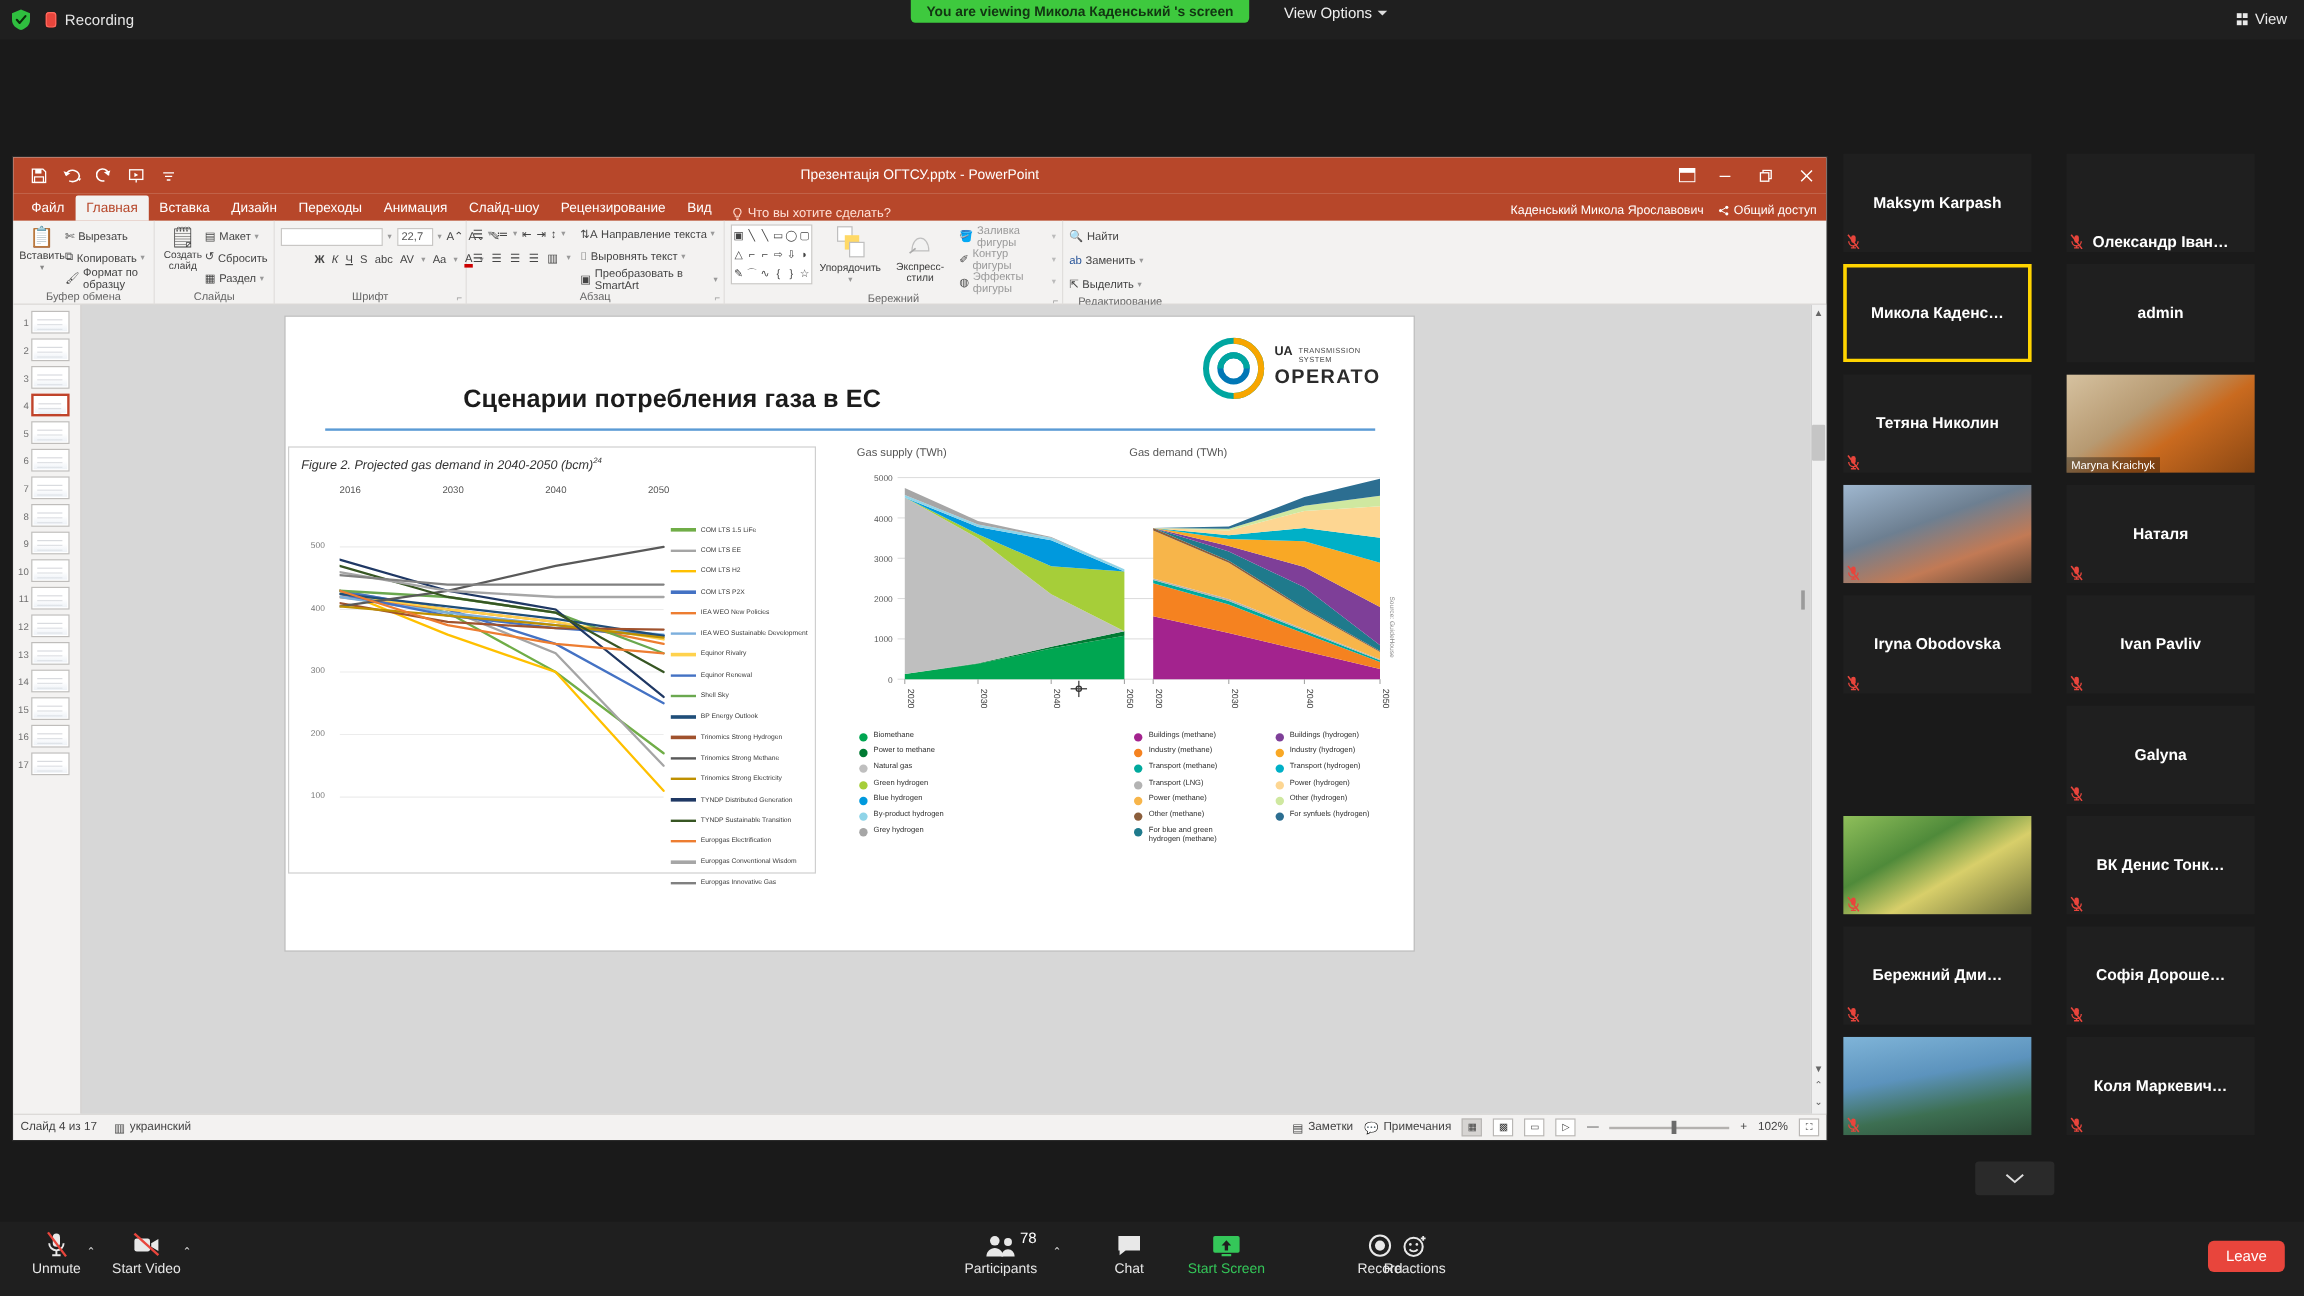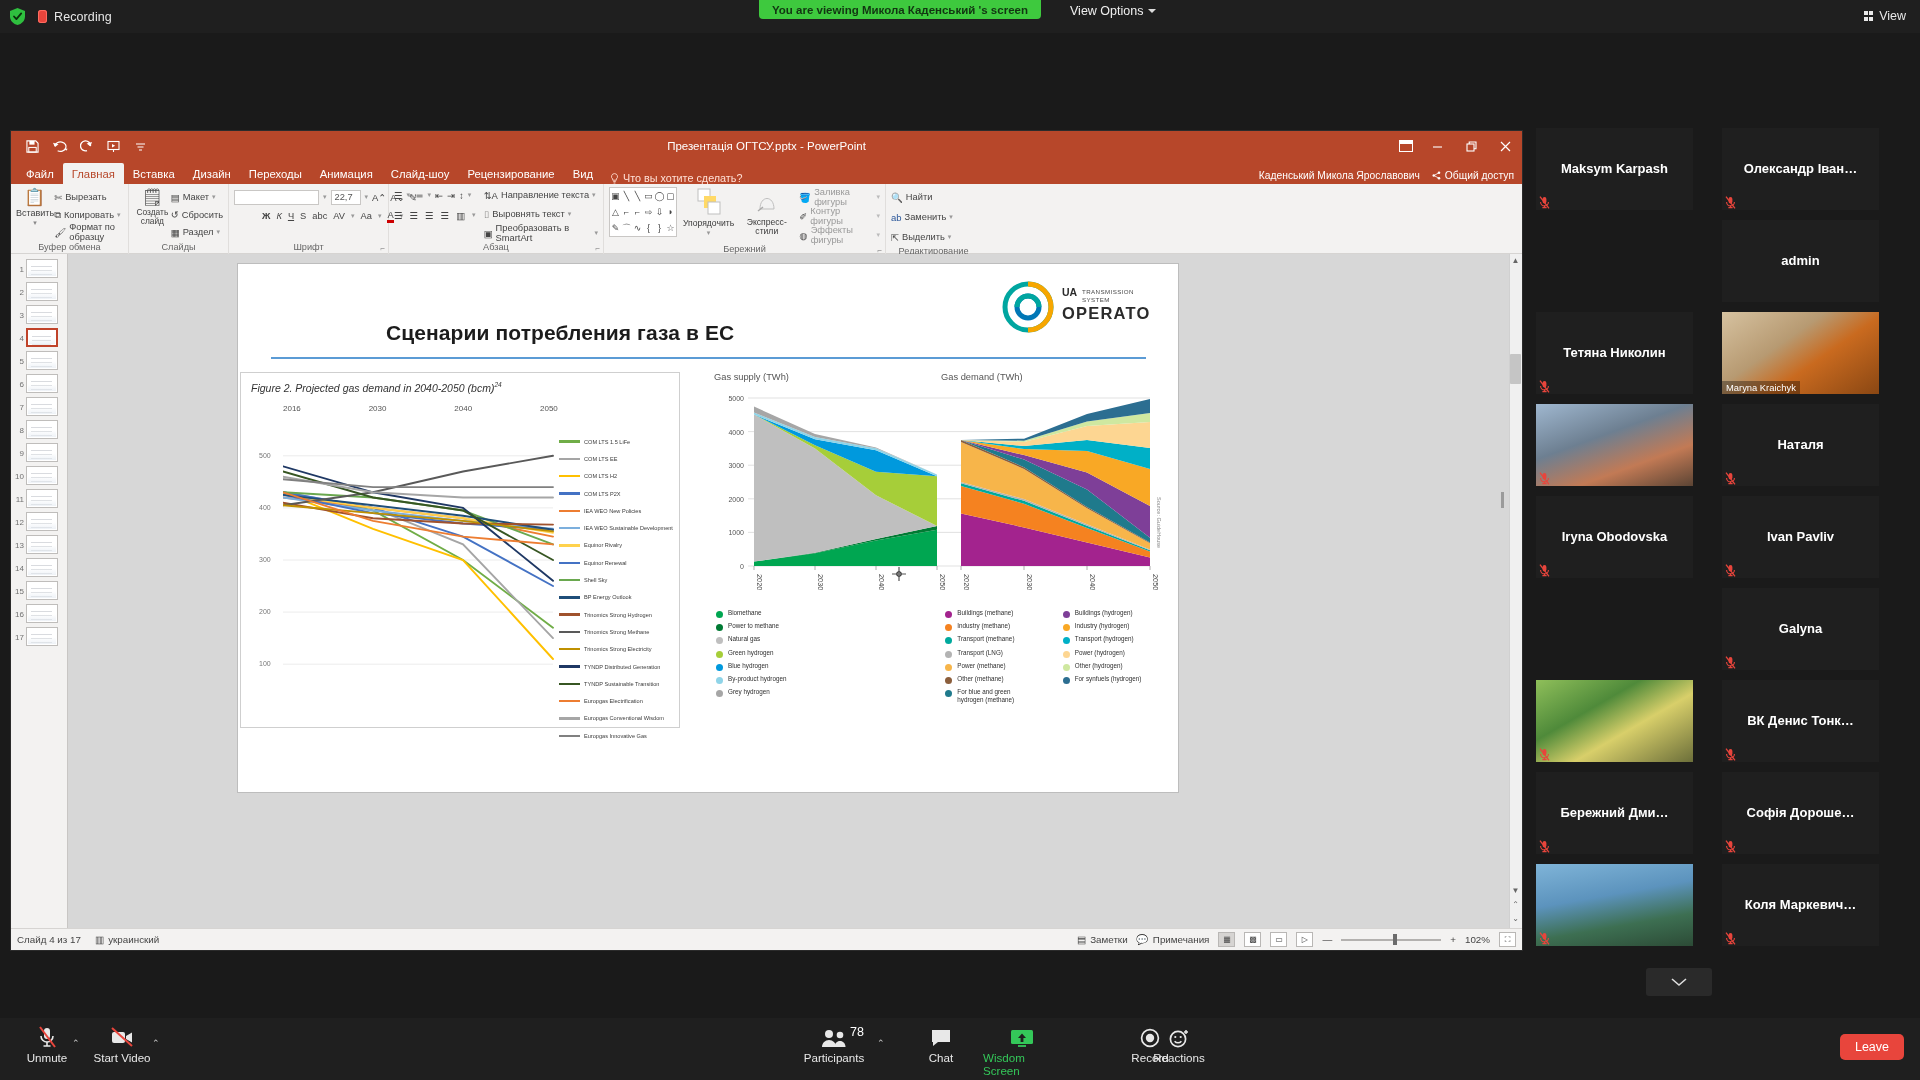--- a/index.html
+++ b/index.html
@@ -1071,28 +1071,31 @@
   <div class="grid" id="grid">
       <div class="tile" style="left: 0px; top: 0px;">
         <div class="tile-name">Maksym Karpash</div>
         <div class="mute-ico"><svg width="11" height="13" viewBox="0 0 11 13">
             <rect x="3.6" y="1" width="3.8" height="6.4" rx="1.9" fill="#e8453c"></rect>
             <path d="M1.6 6a3.9 3.9 0 0 0 7.8 0" stroke="#e8453c" stroke-width="1.1" fill="none"></path>
             <path d="M5.5 9.6v2M3.4 11.6h4.2" stroke="#e8453c" stroke-width="1.1"></path>
             <path d="M1 0.6 L10 12.4" stroke="#e8453c" stroke-width="1.3"></path>
           </svg></div>
       </div>
-      <div class="tile" style="left: 186px; top: 0px;">
+      <div class="tile" style="left: 186px; top: 0px; align-items: flex-end;">
         <div class="tile-name">Олександр Іван…</div>
         <div class="mute-ico"><svg width="11" height="13" viewBox="0 0 11 13">
             <rect x="3.6" y="1" width="3.8" height="6.4" rx="1.9" fill="#e8453c"></rect>
             <path d="M1.6 6a3.9 3.9 0 0 0 7.8 0" stroke="#e8453c" stroke-width="1.1" fill="none"></path>
             <path d="M5.5 9.6v2M3.4 11.6h4.2" stroke="#e8453c" stroke-width="1.1"></path>
             <path d="M1 0.6 L10 12.4" stroke="#e8453c" stroke-width="1.3"></path>
           </svg></div>
+      </div>
+      <div class="tile sel" style="left: 0px; top: 92px;">
+        <div class="tile-name">Микола  Каденс…</div>
       </div>
       <div class="tile" style="left: 186px; top: 92px;">
         <div class="tile-name">admin</div>
       </div>
       <div class="tile" style="left: 0px; top: 184px;">
         <div class="tile-name">Тетяна Николин</div>
         <div class="mute-ico"><svg width="11" height="13" viewBox="0 0 11 13">
             <rect x="3.6" y="1" width="3.8" height="6.4" rx="1.9" fill="#e8453c"></rect>
             <path d="M1.6 6a3.9 3.9 0 0 0 7.8 0" stroke="#e8453c" stroke-width="1.1" fill="none"></path>
             <path d="M5.5 9.6v2M3.4 11.6h4.2" stroke="#e8453c" stroke-width="1.1"></path>
@@ -1260,21 +1263,21 @@
     </div>
 
     <div class="bb-item" style="left:983px">
       <span class="bb-ico">
         <svg width="24" height="20" viewBox="0 0 24 20">
             <rect x="1" y="2" width="22" height="14" rx="1.5" fill="#34c759"></rect>
             <path d="M12 5.5 L16 10h-2.6v4h-2.8v-4H8z" fill="#1f1f1f"></path>
             <path d="M8 18h8" stroke="#34c759" stroke-width="1.8"></path>
           </svg>
       </span>
-      <span style="color:#34c759">Wisdom Screen</span>
+      <span style="color:#34c759">Start Screen</span>
     </div>
 
     <div class="bb-item" style="left:1111px">
       <span class="bb-ico">
         <svg width="20" height="20" viewBox="0 0 20 20">
             <circle cx="10" cy="10" r="8.4" fill="none" stroke="#e8e8e8" stroke-width="1.7"></circle>
             <circle cx="10" cy="10" r="4.2" fill="#e8e8e8"></circle>
           </svg>
       </span>
       <span>Record</span>

